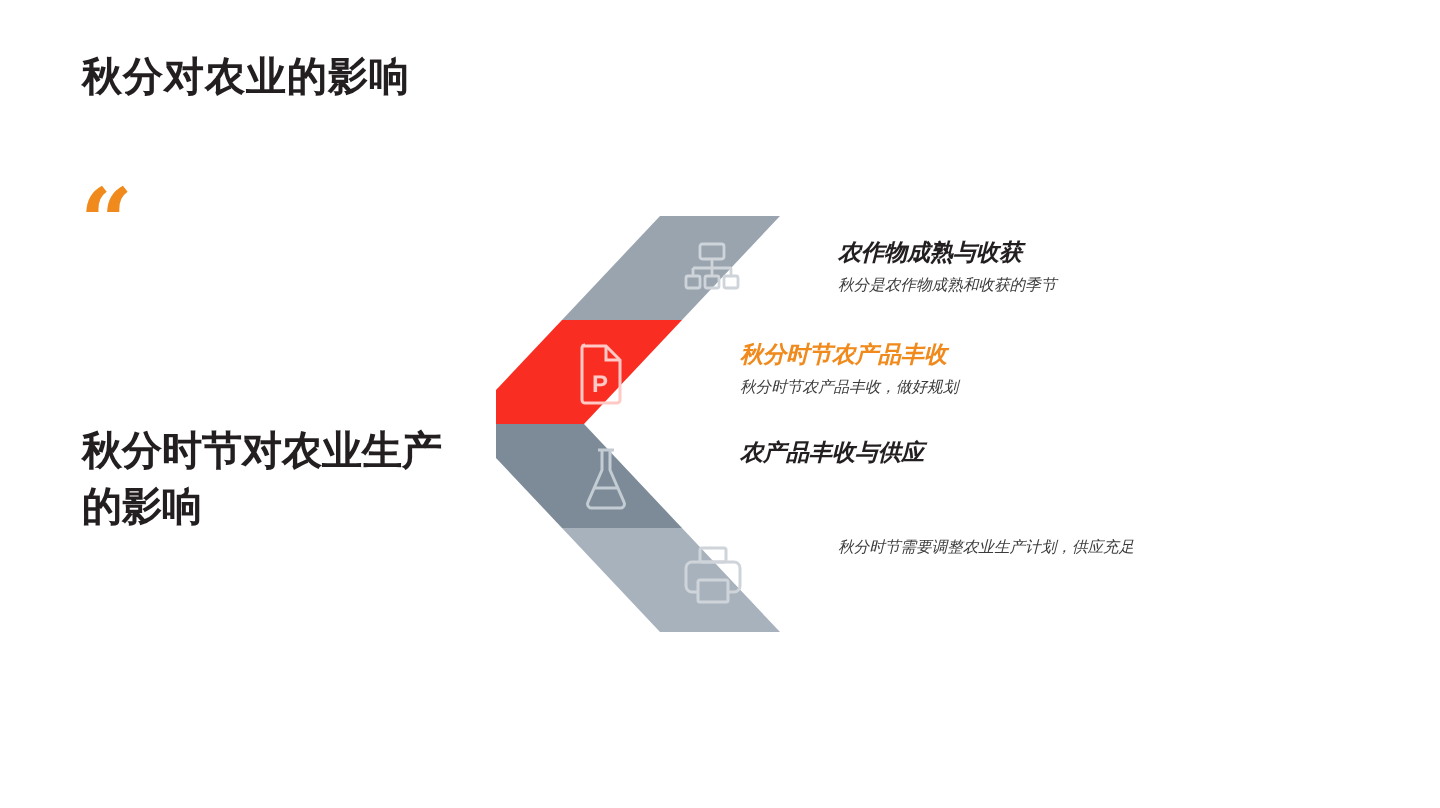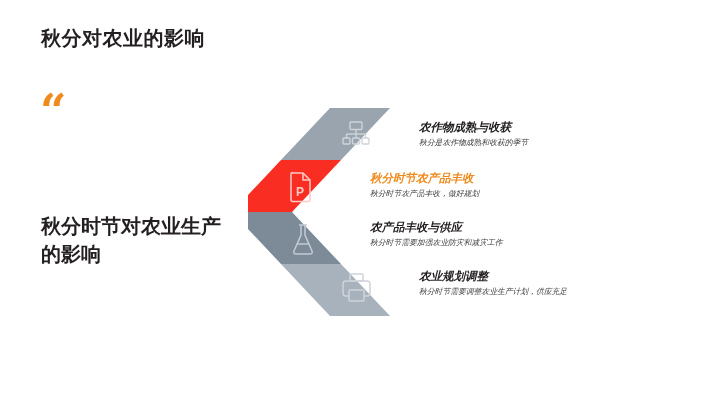--- a/index.html
+++ b/index.html
@@ -165,23 +165,21 @@
       <p class="item-desc">秋分是农作物成熟和收获的季节</p>
     </div>
 
     <div class="item item-2">
       <p class="item-title accent">秋分时节农产品丰收</p>
       <p class="item-desc">秋分时节农产品丰收，做好规划</p>
     </div>
 
     <div class="item item-3">
       <p class="item-title">农产品丰收与供应</p>
-      <p class="item-desc">秋分时节需要加强农业防灾和减灾工作</p>
     </div>
 
     <div class="item item-4">
-      <p class="item-title">农业规划调整</p>
       <p class="item-desc">秋分时节需要调整农业生产计划，供应充足</p>
     </div>
 
   </div>
 
 </div>
 
 </body></html>

